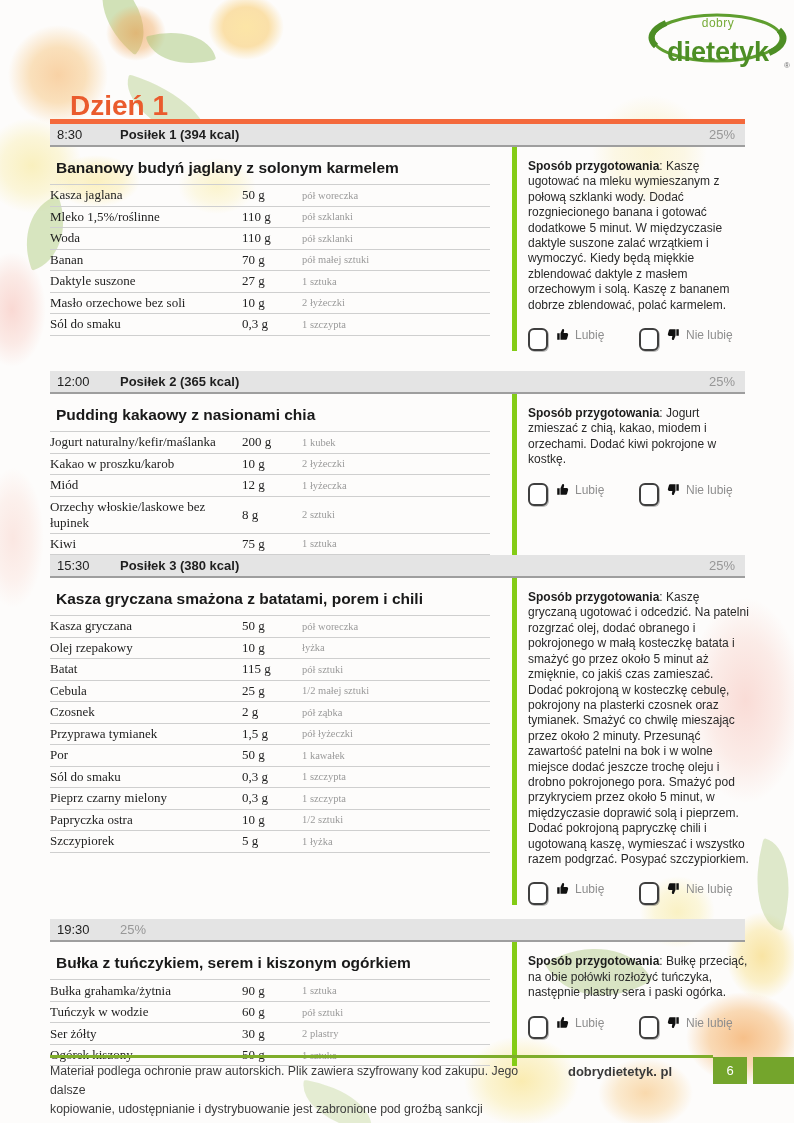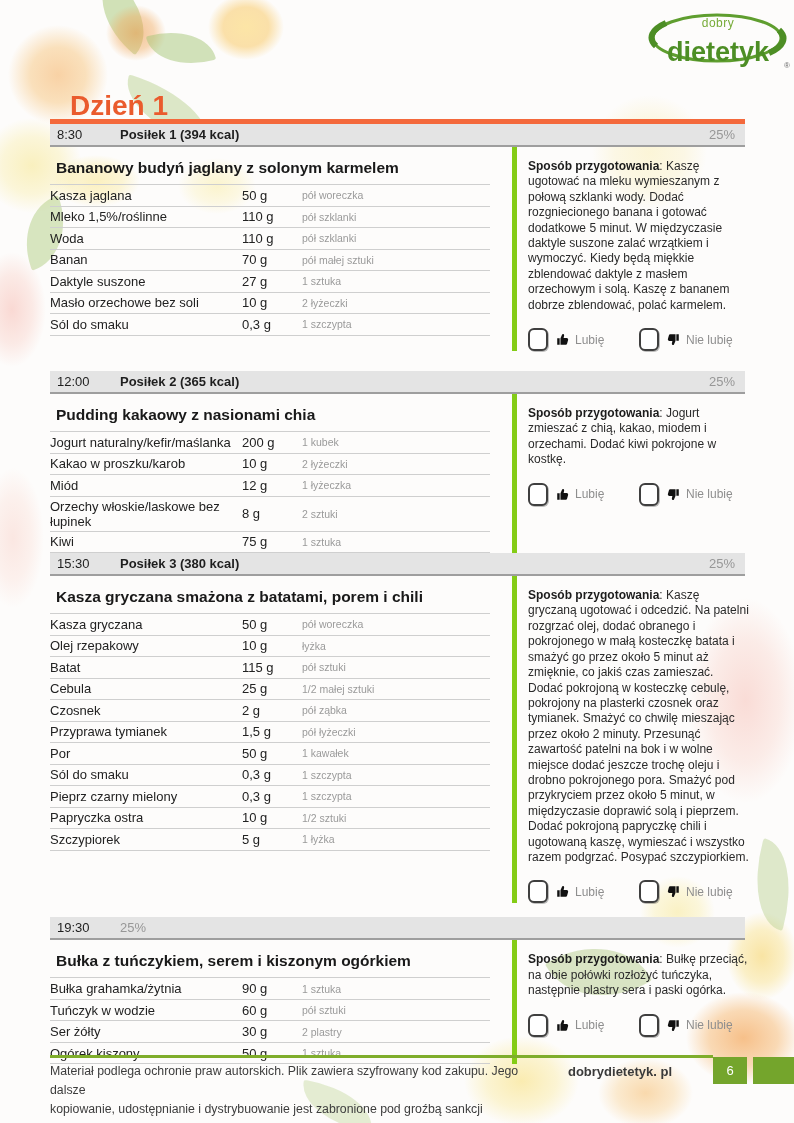--- a/index.html
+++ b/index.html
@@ -51,31 +51,31 @@
   .meal + .meal{margin-top:20px;}
   .meal:nth-child(3){margin-top:0;}
   .meal:nth-child(4){margin-top:14px;}
   .meal-header{height:21px;background:#e4e4e4;border-bottom:2px solid #9e9e9e;display:flex;align-items:center;padding:0 10px 0 7px;font-size:13px;}
   .meal-time{width:63px;color:#1e1e1e;}
   .meal-name{flex:1;font-weight:bold;color:#1e1e1e;}
   .meal-percent{color:#979797;font-size:13px;}
   .meal-body{display:flex;align-items:stretch;gap:22px;}
   .meal-left{width:455px;box-sizing:border-box;}
   .meal-title{margin:12px 0 7px 6px;font-size:15.5px;font-weight:bold;color:#191919;}
-  table.ingredients{border-collapse:collapse;width:440px;}
+  table.ingredients{border-collapse:collapse;width:440px;font-family:Liberation Serif, serif;}
   table.ingredients td{border-bottom:1px solid #cfcfcf;padding:2px 0;height:16.5px;vertical-align:middle;}
   table.ingredients tr:first-child td{border-top:1px solid #cfcfcf;}
   td.ing-name{width:192px;font-size:13px;color:#222;padding-left:5px;}
   td.ing-amount{width:60px;font-size:13px;color:#222;}
   td.ing-measure{font-size:10.5px;color:#9a9a9a;}
   .meal-right{width:240px;box-sizing:border-box;border-left:5px solid #84cc16;padding:12px 2px 0 11px;}
   .prep{margin:0;font-size:12px;line-height:15.4px;color:#2a2a2a;}
   .prep b{color:#1c1c1c;}
   .like-row{margin-top:15px;display:flex;align-items:center;}
-  .like-option{display:flex;align-items:center;width:114px;}
+  .like-option{display:flex;align-items:flex-start;width:114px;}
   .checkbox{width:16px;height:19px;border:2px solid #3f3f3f;border-radius:6px;background:#fff;box-shadow:1px 1px 0 rgba(0,0,0,.25);}
   .thumb{margin:0 6px 0 8px;display:flex;}
   .like-label{font-size:12px;color:#8e8e8e;white-space:nowrap;}
   
   .footer-rule{position:absolute;left:50px;top:1055px;width:663px;height:3px;background:var(--footer-green);z-index:2;}
   .footer-text{position:absolute;left:50px;top:1062px;width:470px;font-size:12.3px;line-height:19px;color:#3d3d3d;z-index:2;}
   .footer-site{position:absolute;left:512px;top:1064px;width:160px;text-align:right;font-size:13px;font-weight:bold;color:#3a3a3a;z-index:2;}
   .page-box{position:absolute;left:713px;top:1057px;width:34px;height:27px;background:#74a52c;color:#fff;display:flex;align-items:center;justify-content:center;font-size:13px;z-index:2;}
   .page-box2{position:absolute;left:753px;top:1057px;width:41px;height:27px;background:#74a52c;z-index:2;}
 </style>

